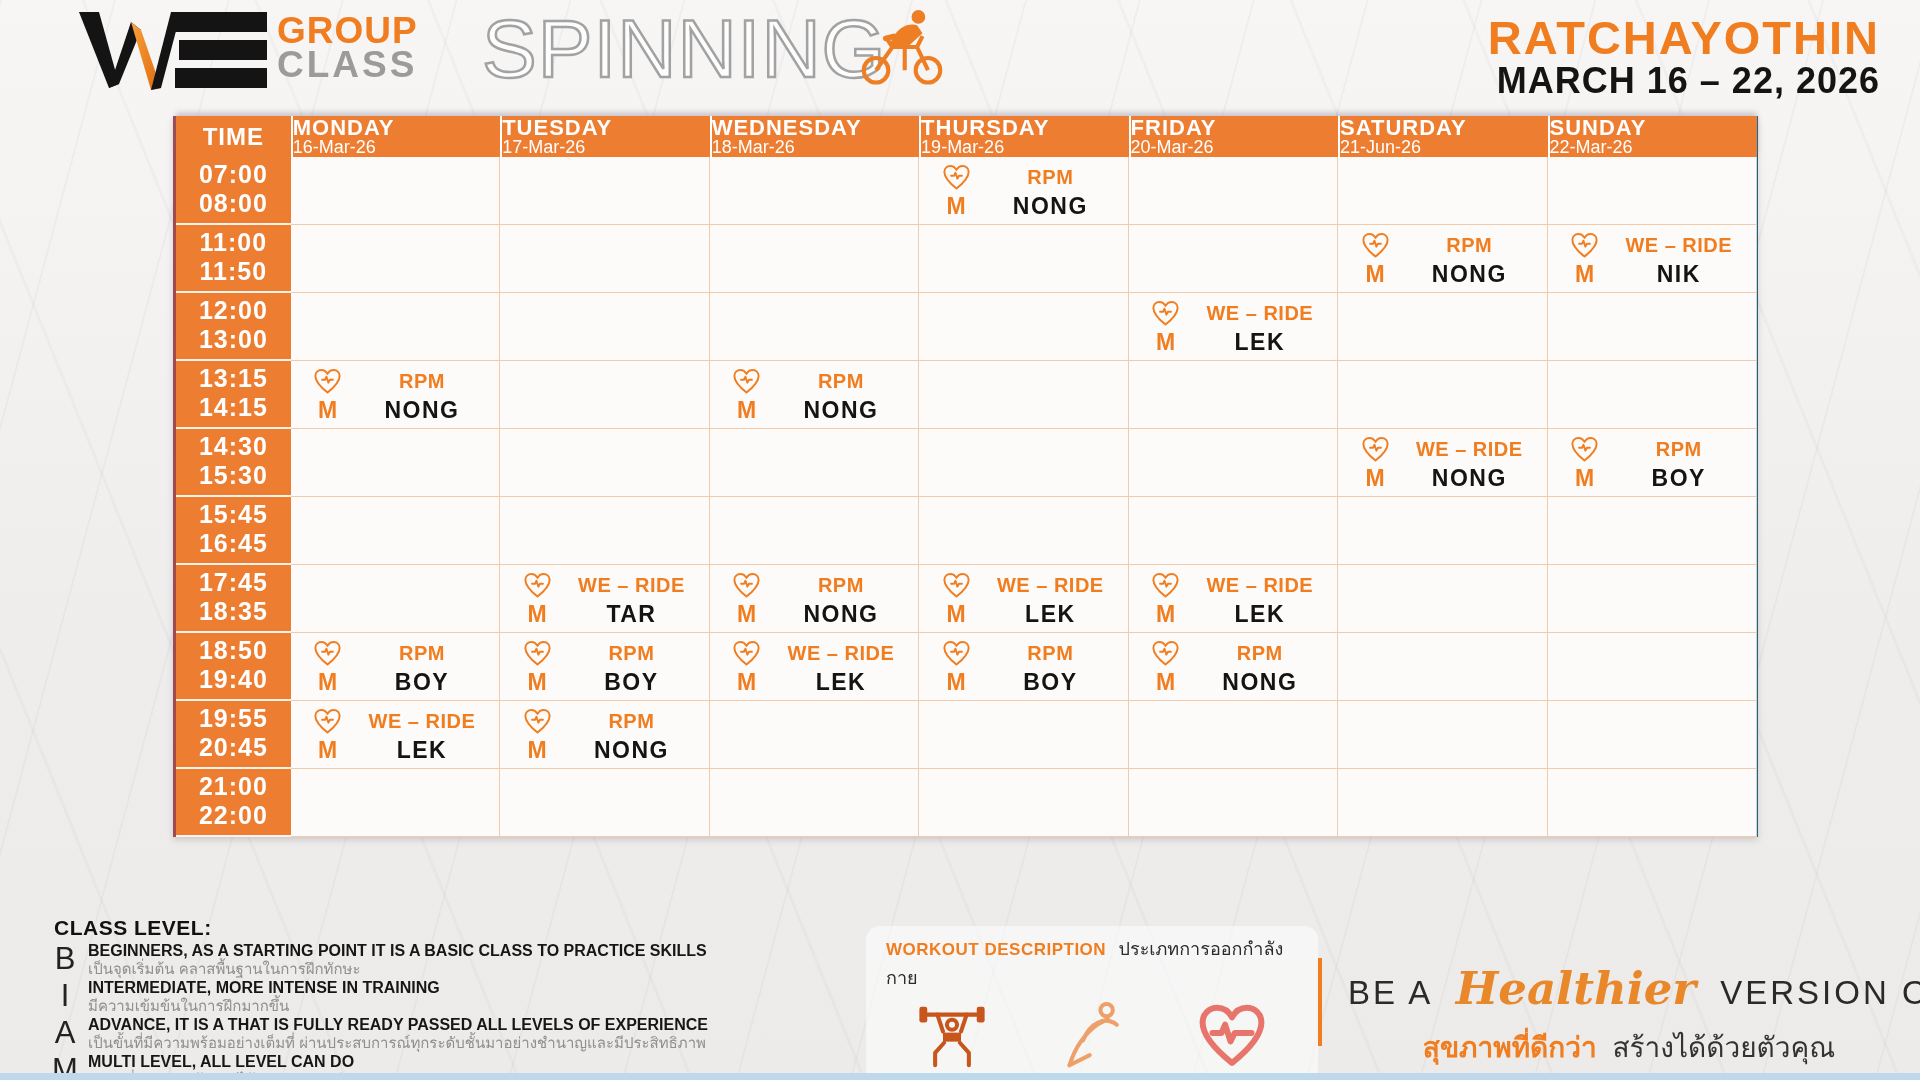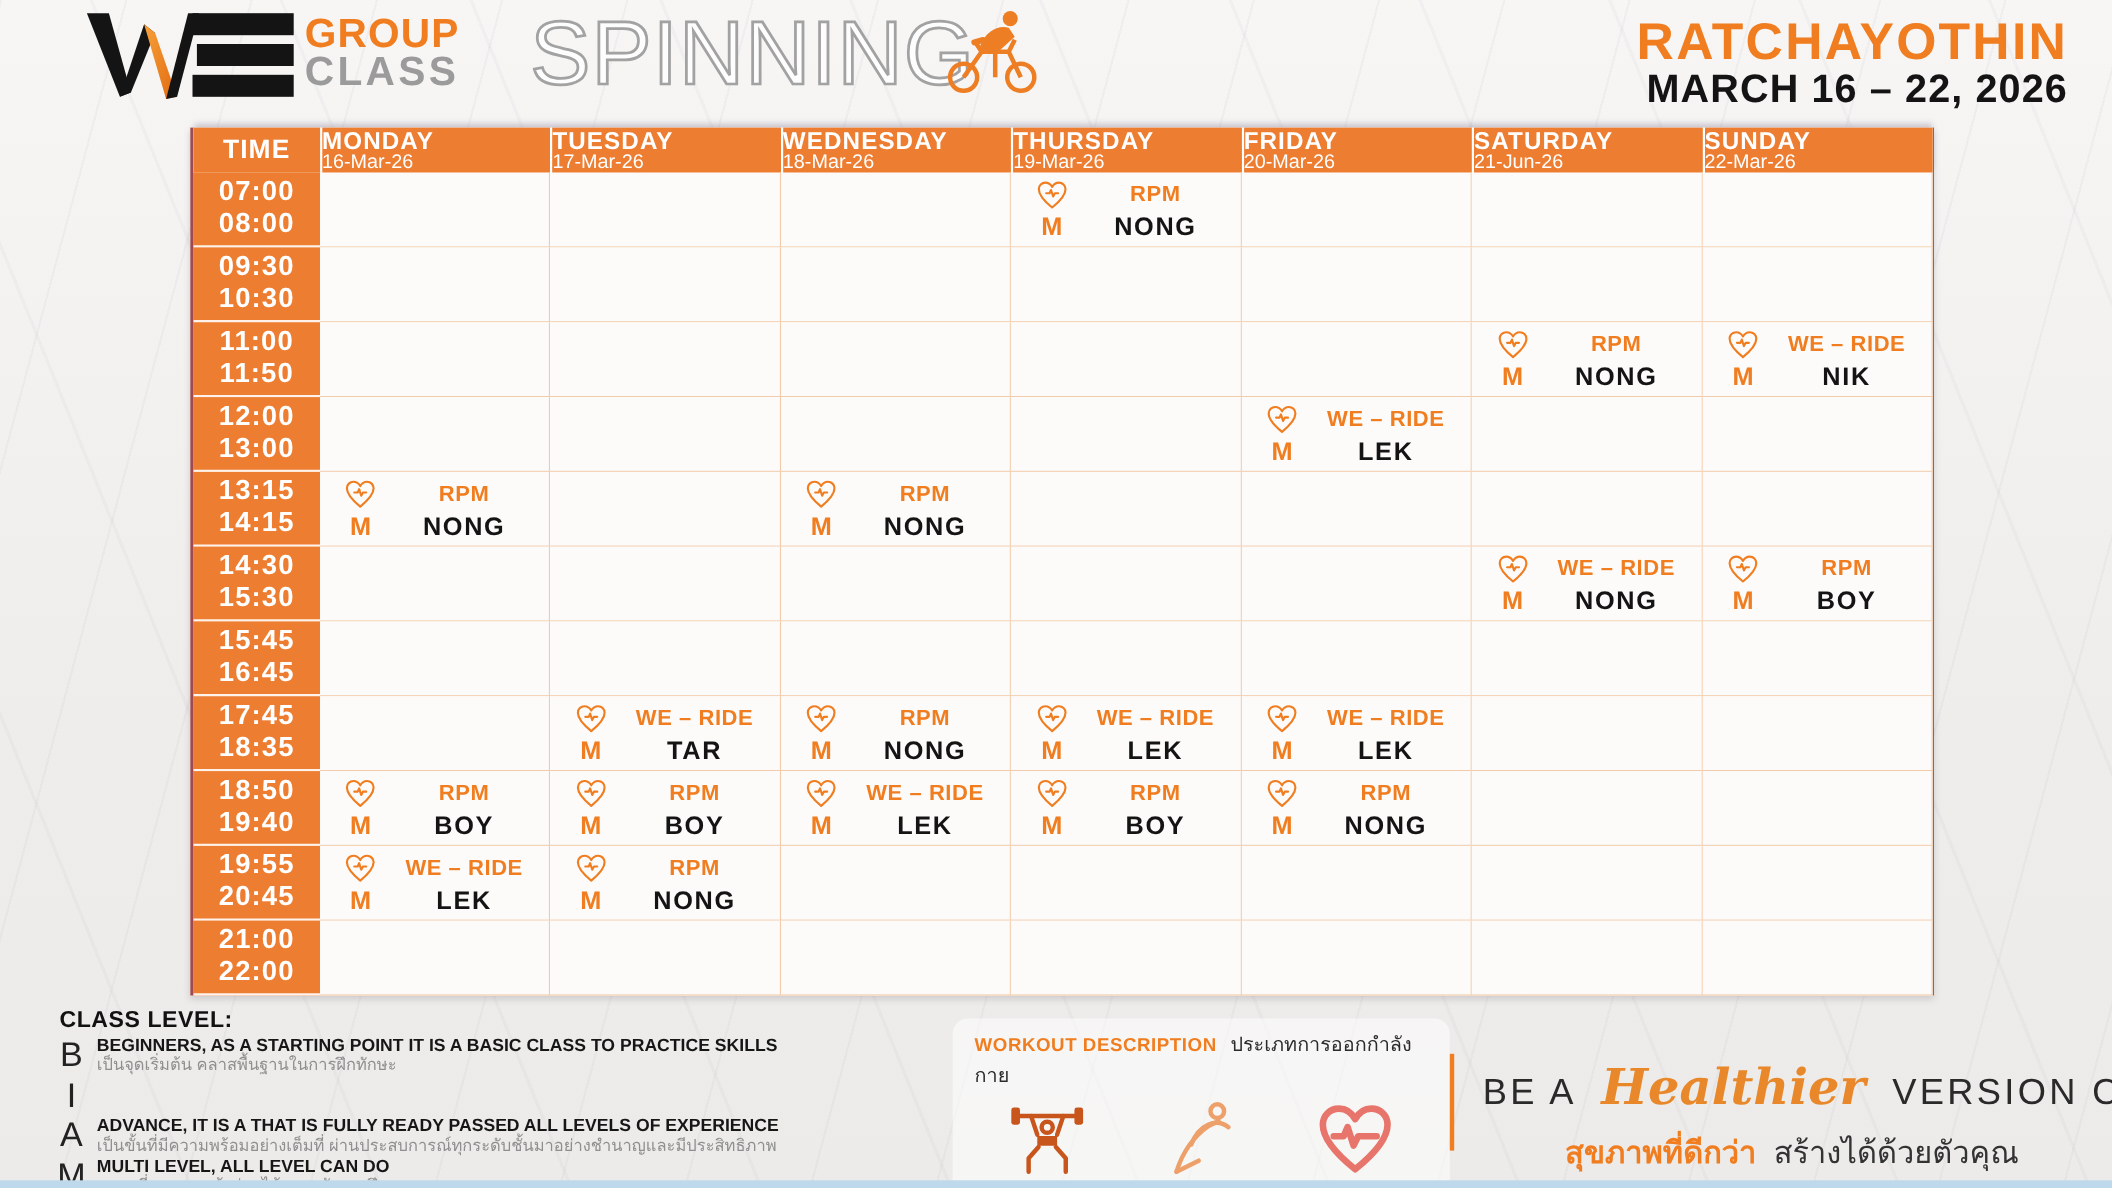--- a/index.html
+++ b/index.html
@@ -187,33 +187,20 @@
         <span class="lvl">M</span>
         <span class="inst">NONG</span>
           </div>
         </div>
         <div class="t-cell"></div>
         <div class="t-cell"></div>
         <div class="t-cell"></div>
       </div>
       <div class="trow">
         <div class="t-time">
-          <span>09:30</span>
-                 <span>10:30</span>
-        </div>
-        <div class="t-cell"></div>
-        <div class="t-cell"></div>
-        <div class="t-cell"></div>
-        <div class="t-cell"></div>
-        <div class="t-cell"></div>
-        <div class="t-cell"></div>
-        <div class="t-cell"></div>
-      </div>
-      <div class="trow">
-        <div class="t-time">
           <span>11:00</span>
                  <span>11:50</span>
         </div>
         <div class="t-cell"></div>
         <div class="t-cell"></div>
         <div class="t-cell"></div>
         <div class="t-cell"></div>
         <div class="t-cell"></div>
         <div class="t-cell">
           <div class="cls">
@@ -546,20 +533,24 @@
   <div>
       <div class="lvl-row">
         <div class="lvl-code">B</div>
     <div>
           <div class="lvl-en">BEGINNERS, AS A STARTING POINT IT IS A BASIC CLASS TO PRACTICE SKILLS</div>
     <div class="lvl-th">เป็นจุดเริ่มต้น คลาสพื้นฐานในการฝึกทักษะ</div>
         </div>
       </div>
       <div class="lvl-row">
         <div class="lvl-code">I</div>
+    <div>
+          <div class="lvl-en">INTERMEDIATE, MORE INTENSE IN TRAINING</div>
+    <div class="lvl-th">มีความเข้มข้นในการฝึกมากขึ้น</div>
+        </div>
       </div>
       <div class="lvl-row">
         <div class="lvl-code">A</div>
     <div>
           <div class="lvl-en">ADVANCE, IT IS A THAT IS FULLY READY PASSED ALL LEVELS OF EXPERIENCE</div>
     <div class="lvl-th">เป็นขั้นที่มีความพร้อมอย่างเต็มที่ ผ่านประสบการณ์ทุกระดับชั้นมาอย่างชำนาญและมีประสิทธิภาพ</div>
         </div>
       </div>
       <div class="lvl-row">
         <div class="lvl-code">M</div>

